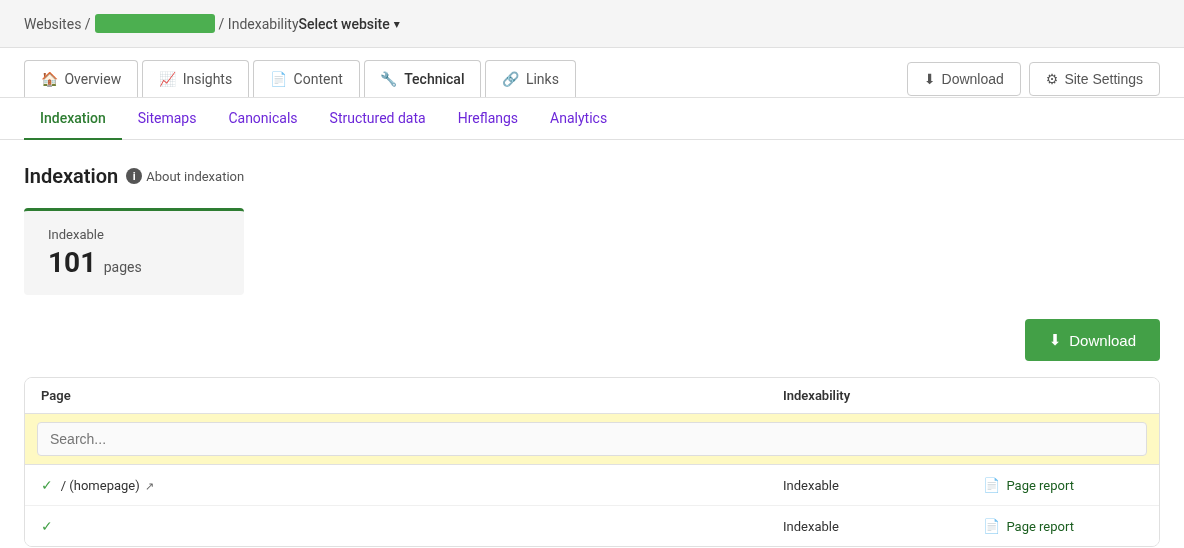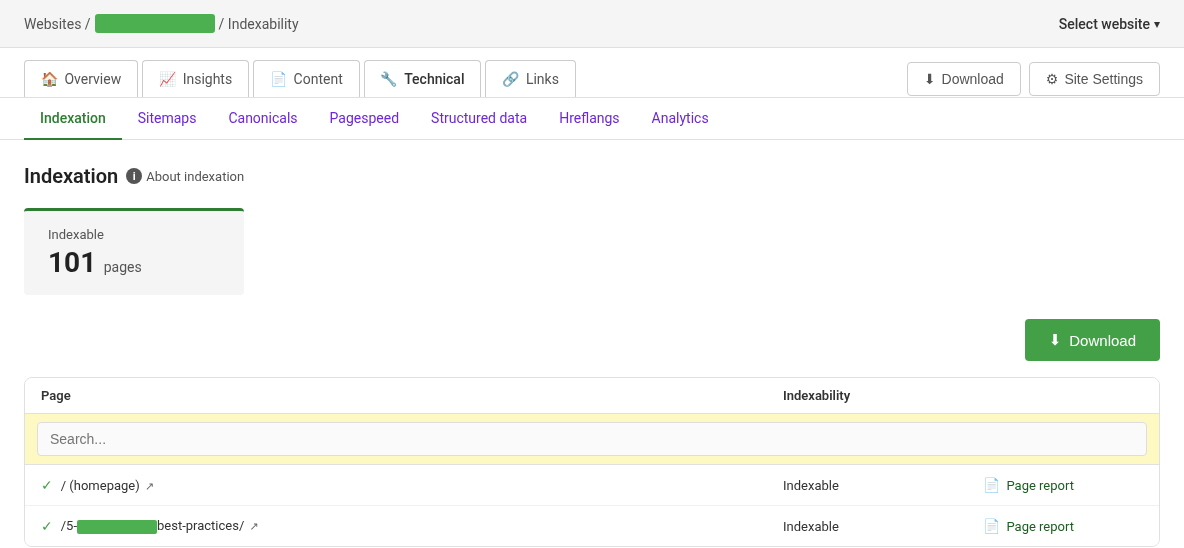--- a/index.html
+++ b/index.html
@@ -2,21 +2,21 @@
 <html><head>
   <meta charset="utf-8">
   <style>
     * { box-sizing: border-box; margin: 0; padding: 0; }
     body { font-family: -apple-system, BlinkMacSystemFont, 'Segoe UI', Roboto, sans-serif; font-size: 14px; color: #333; background: #fff; }
 
     
     .top-bar {
       display: flex;
       align-items: center;
-      justify-content: space-between;
+      justify-content: flex-start;
       padding: 0 24px;
       height: 48px;
       background: #f5f5f5;
       border-bottom: 1px solid #e0e0e0;
     }
     .breadcrumb {
       display: flex;
       align-items: center;
       gap: 4px;
       font-size: 14px;
@@ -349,23 +349,20 @@
 
 <div class="sub-nav">
   <div class="sub-nav-item active">
     <span>Indexation</span>
   </div>
   <div class="sub-nav-item">
     <span>Sitemaps</span>
   </div>
   <div class="sub-nav-item">
     <span>Canonicals</span>
-  </div>
-  <div class="sub-nav-item">
-    <span>Pagespeed</span>
   </div>
   <div class="sub-nav-item">
     <span>Structured data</span>
   </div>
   <div class="sub-nav-item">
     <span>Hreflangs</span>
   </div>
   <div class="sub-nav-item">
     <span>Analytics</span>
   </div>
@@ -420,23 +417,20 @@
       <div class="indexability-cell">Indexable</div>
       <div class="page-report-cell">
         <span class="doc-icon">📄</span>
         <a class="page-report-link">Page report</a>
       </div>
     </div>
 
     <div class="table-row">
       <div class="page-cell">
         <span class="check-icon">✓</span>
-        <span class="page-url">
-          /5-<span class="redacted">&nbsp;</span>best-practices/ <span class="external-link-icon">↗</span>
-        </span>
       </div>
       <div class="indexability-cell">Indexable</div>
       <div class="page-report-cell">
         <span class="doc-icon">📄</span>
         <a class="page-report-link">Page report</a>
       </div>
     </div>
   </div>
 
 </div>

